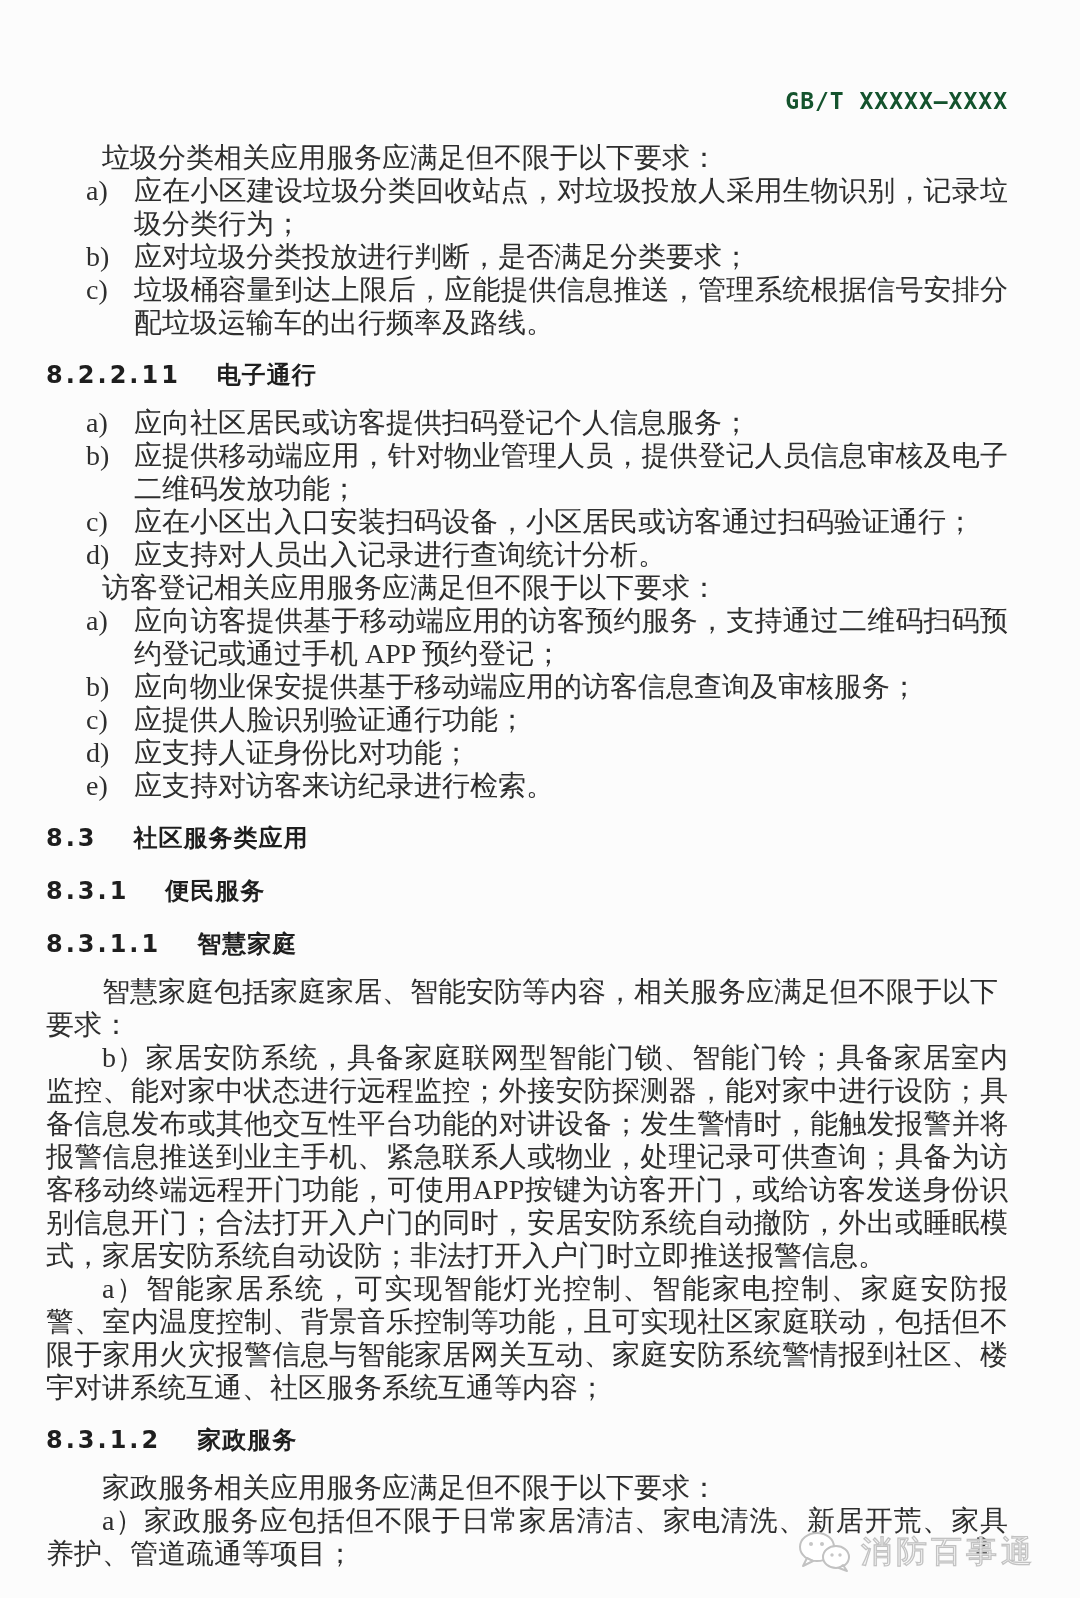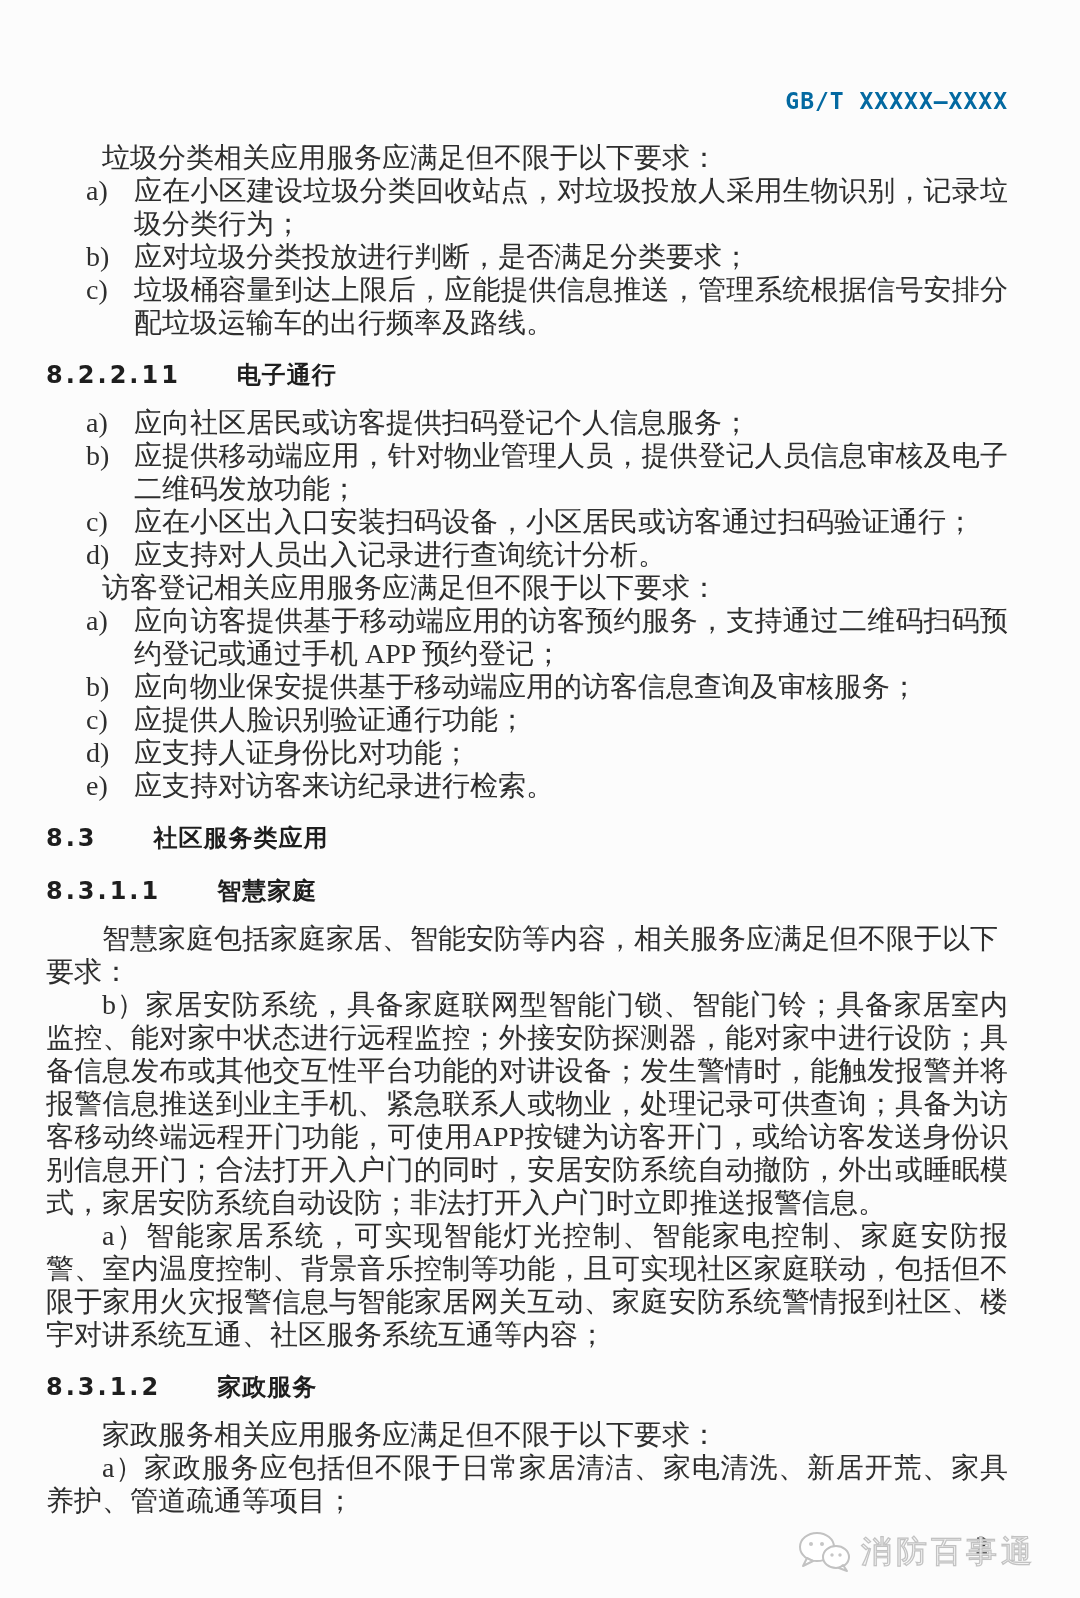--- a/index.html
+++ b/index.html
@@ -15,21 +15,21 @@
     overflow: hidden;
     color: #2e2e2e;
   }
 
   .doc-header {
     text-align: right;
     font-family: "DejaVu Sans Mono", "Liberation Mono", monospace;
     font-size: 23px;
     font-weight: 600;
     letter-spacing: 1px;
-    color: #0369a1;
+    color: #14532d;
     margin-bottom: 27px;
   }
 
   .intro, .para, .li, .heading { font-size: 28px; line-height: 33px; }
 
   .intro { text-indent: 2em; }
 
   .para { text-indent: 2em; text-align: justify; }
 
   .list { padding-left: 40px; }
@@ -37,21 +37,21 @@
   .li .marker { flex: none; width: 48px; }
   .li .li-text { flex: 1; text-align: justify; }
 
   .heading {
     font-family: "DejaVu Sans", "Liberation Sans", sans-serif;
     font-weight: bold;
     color: #1e1e1e;
     margin: 20px 0 14px;
     font-size: 24px;
   }
-  .heading .h-num { letter-spacing: 3px; margin-right: 56px; }
+  .heading .h-num { letter-spacing: 3px; margin-right: 36px; }
   .heading .h-title { letter-spacing: 1px; }
 
   .page-number {
     position: absolute;
     right: 92px;
     bottom: 38px;
     font-size: 25px;
     font-weight: bold;
     color: #333;
     z-index: 1;
@@ -141,20 +141,23 @@
     <div class="li">
       <span class="marker">e)</span>
       <span class="li-text">应支持对访客来访纪录进行检索。</span>
     </div>
   </div>
 
   <h2 class="heading">
     <span class="h-num">8.3</span><span class="h-title">社区服务类应用</span>
   </h2>
 
+  <h3 class="heading">
+    <span class="h-num">8.3.1</span><span class="h-title">便民服务</span>
+  </h3>
 
   <h4 class="heading">
     <span class="h-num">8.3.1.1</span><span class="h-title">智慧家庭</span>
   </h4>
   <p class="intro">智慧家庭包括家庭家居、智能安防等内容，相关服务应满足但不限于以下要求：</p>
   <p class="para">b）家居安防系统，具备家庭联网型智能门锁、智能门铃；具备家居室内监控、能对家中状态进行远程监控；外接安防探测器，能对家中进行设防；具备信息发布或其他交互性平台功能的对讲设备；发生警情时，能触发报警并将报警信息推送到业主手机、紧急联系人或物业，处理记录可供查询；具备为访客移动终端远程开门功能，可使用APP按键为访客开门，或给访客发送身份识别信息开门；合法打开入户门的同时，安居安防系统自动撤防，外出或睡眠模式，家居安防系统自动设防；非法打开入户门时立即推送报警信息。</p>
   <p class="para">a）智能家居系统，可实现智能灯光控制、智能家电控制、家庭安防报警、室内温度控制、背景音乐控制等功能，且可实现社区家庭联动，包括但不限于家用火灾报警信息与智能家居网关互动、家庭安防系统警情报到社区、楼宇对讲系统互通、社区服务系统互通等内容；</p>
 
   <h4 class="heading">
     <span class="h-num">8.3.1.2</span><span class="h-title">家政服务</span>

